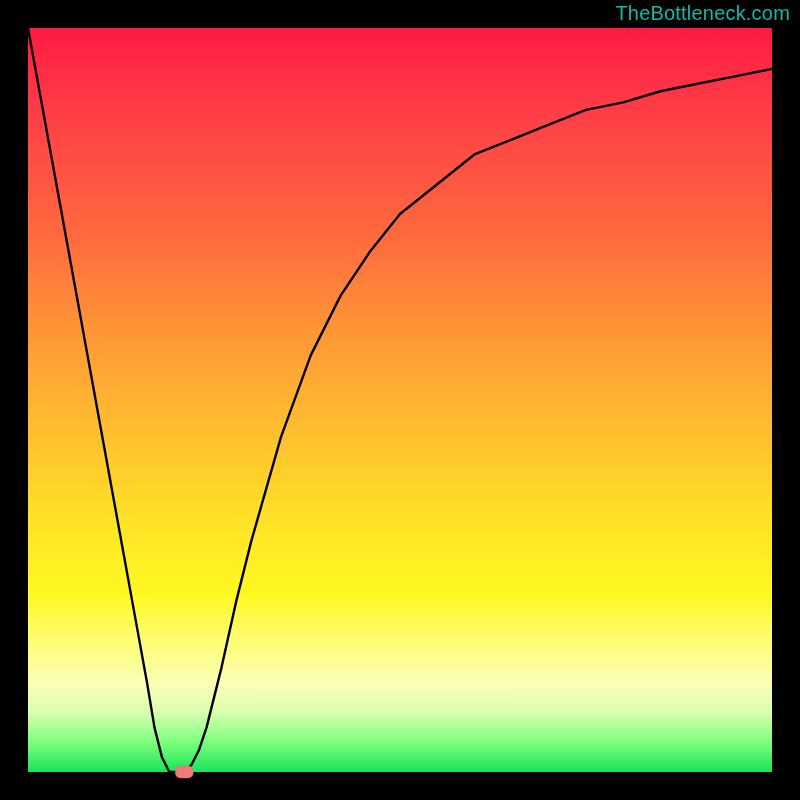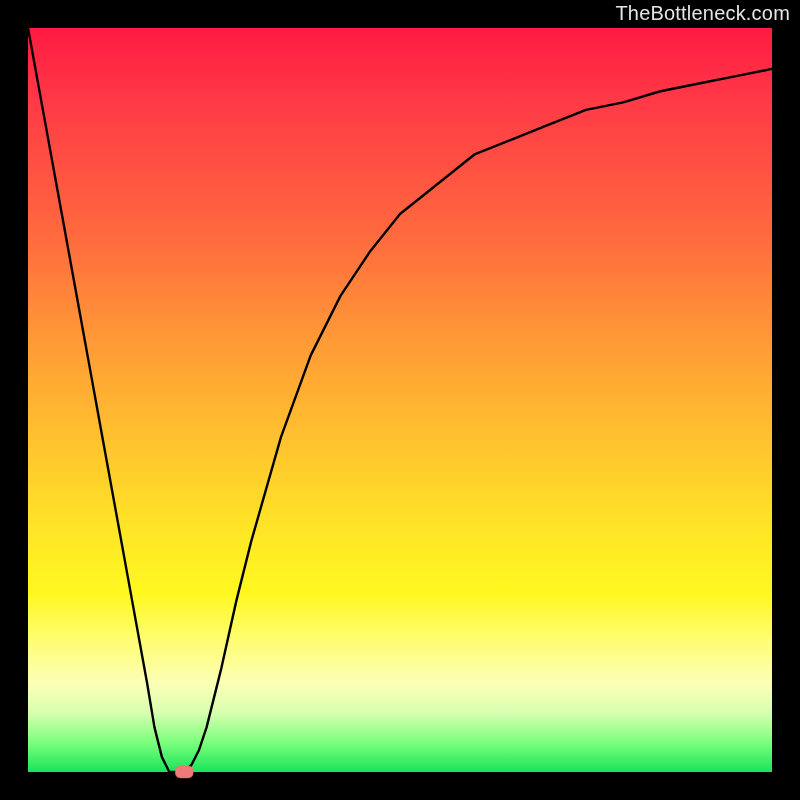--- a/index.html
+++ b/index.html
@@ -37,21 +37,21 @@
       #fcffb6 88%,
       #d8ffb0 92%,
       #7dff7d 96%,
       #18e45a 100%
     );
   }
   .watermark {
     position: absolute;
     top: 2px;
     right: 10px;
-    color: #e5e5e5;
+    color: #14b8a6;
     font-size: 20px;
     font-weight: 500;
     letter-spacing: 0.2px;
     user-select: none;
   }
   svg.curve {
     position: absolute;
     left: 0;
     top: 0;
     width: 744px;

